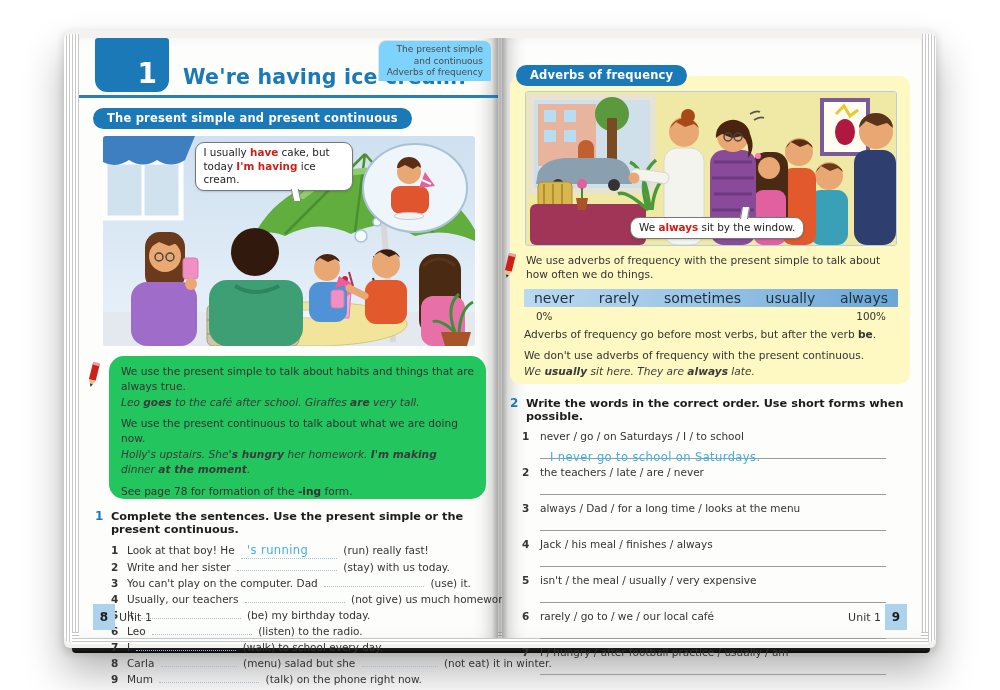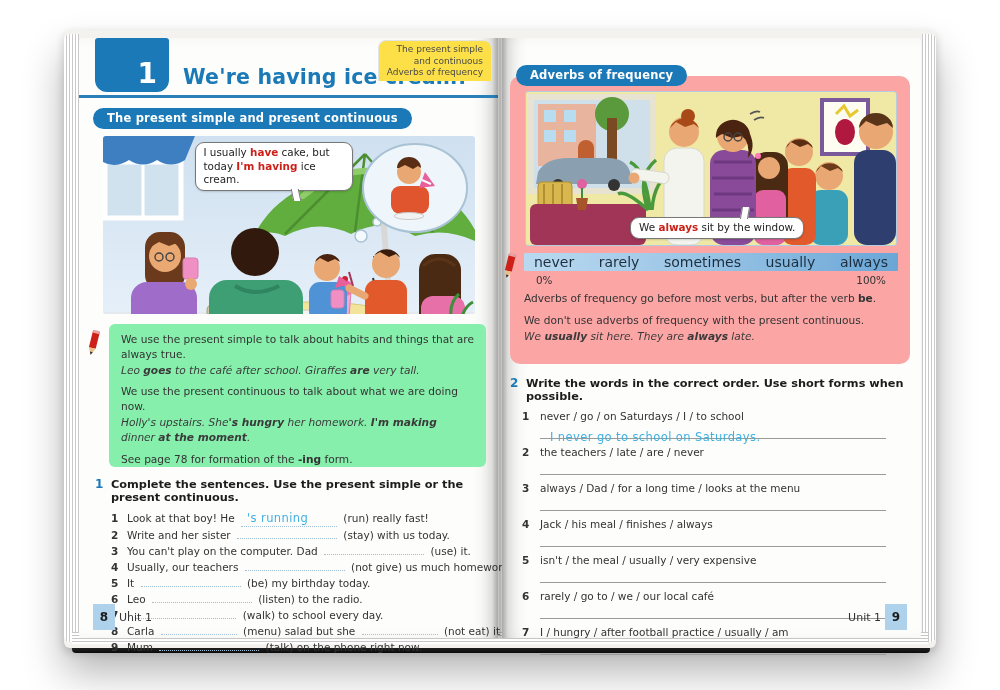--- a/index.html
+++ b/index.html
@@ -37,47 +37,47 @@
   .bubble{position:absolute;background:#fff;border:1.4px solid #777;border-radius:9px;
           padding:3px 8px;font-size:10.4px;color:#222;line-height:1.3;box-shadow:0 1px 2px rgba(0,0,0,.15);}
   .bubble .tail{position:absolute;width:8px;height:12px;background:#fff;border-left:1.4px solid #777;border-right:1.4px solid #777;}
 
   
   .lp-header{position:relative;height:60px;border-bottom:3px solid #2b7fb9;}
   .unit-tab{position:absolute;left:16px;top:0;width:74px;height:54px;background:#1a79b6;border-radius:3px 3px 12px 12px;}
   .unit-num{position:absolute;right:12px;bottom:2px;color:#fff;font-size:28px;font-weight:bold;}
   .lp-title{position:absolute;left:104px;bottom:6px;color:#1a79b6;font-size:20.5px;font-weight:bold;letter-spacing:.2px;}
   .gram-ref{position:absolute;right:6px;top:2px;text-align:right;font-size:9px;color:#4a4a4a;line-height:1.3;
-            border:1px solid #e3e3e3;border-bottom:none;border-radius:8px 8px 0 0;background:#fde047;padding:3px 8px 2px;}
+            border:1px solid #e3e3e3;border-bottom:none;border-radius:8px 8px 0 0;background:#7dd3fc;padding:3px 8px 2px;}
   .gram-ref span{display:block;}
   .lp-pill-row{margin:9px 0 0 14px;}
-  .illo-wrap{position:relative;width:372px;height:178px;margin:7px auto 0;border-radius:3px;overflow:hidden;}
+  .illo-wrap{position:relative;width:372px;height:210px;margin:7px auto 0;border-radius:3px;overflow:hidden;}
   .bubble-l{left:92px;top:6px;width:158px;}
   .bubble-l .tail{left:96px;bottom:-11px;transform:skewX(12deg);}
-  .gbox{position:relative;margin:10px 12px 0 30px;background:#86efac;border-radius:6px;padding:7px 12px 0;}
+  .gbox{position:relative;margin:10px 12px 0 30px;background:#22c55e;border-radius:15px;padding:7px 12px 0;}
   .gbox .pencil{left:-23px;top:6px;}
 
   .ex-head{display:flex;margin:10px 0 0 16px;align-items:baseline;}
   .ex-head .exnum{color:#1a79b6;font-weight:bold;font-size:12px;width:16px;flex:none;}
   .ex-head .exinst{font-weight:bold;color:#1c1c1c;font-size:11.3px;}
   .ex1-list{margin:6px 0 0 32px;}
   .ex-row{display:flex;font-size:10.5px;color:#333;line-height:16px;white-space:nowrap;}
   .ex-row .n{width:16px;font-weight:bold;color:#333;flex:none;}
   .blank{display:inline-block;width:100px;height:11px;border-bottom:1.6px dotted #9fc0d8;margin:0 3px;vertical-align:baseline;}
   .blank.filled{width:auto;min-width:96px;padding:0 6px;height:auto;}
   .ex-row:nth-child(8) .blank{width:76px;}
   .lp-footer{position:absolute;left:14px;bottom:8px;display:flex;align-items:center;}
   .pgbox{width:22px;height:26px;background:#aed1ec;color:#1c1c1c;font-weight:bold;font-size:12px;
          display:flex;align-items:center;justify-content:center;}
   .unit-label{margin:0 4px;font-size:11px;color:#333;}
 
   
   .rp{position:relative;padding-top:26px;}
   .rp-pill{position:relative;z-index:2;margin-left:14px;}
-  .panel{position:relative;z-index:1;margin:-10px 11px 0 8px;background:#fca5a5;border-radius:10px;padding:15px 12px 20px 14px;}
+  .panel{position:relative;z-index:1;margin:-10px 11px 0 8px;background:#fef9c3;border-radius:10px;padding:15px 12px 4px 14px;}
   .illo2-wrap{position:relative;width:372px;height:155px;margin:0 auto;border-radius:3px;overflow:hidden;border:1px solid #b5cde0;}
   .bubble-r{left:104px;bottom:6px;width:auto;white-space:nowrap;}
   .bubble-r .tail{left:110px;top:-11px;transform:skewX(-10deg);}
   .intro{position:relative;margin:7px 0 0 2px;font-size:10.6px;color:#333;line-height:1.35;padding-right:6px;}
   .intro .pencil{left:-24px;top:0;}
   .freqbar{margin:7px 0 0 0;height:18px;border-radius:1px;display:flex;justify-content:space-between;align-items:center;
            padding:0 10px;background:linear-gradient(90deg,#b9d9f0,#9cc6e6 45%,#6aa6d6);}
   .freqbar span{font-size:14px;color:#1e2e3e;}
   .pctrow{display:flex;justify-content:space-between;padding:0 12px;font-size:10.4px;color:#333;margin-top:3px;}
   .rules2{margin-top:5px;}
@@ -381,20 +381,21 @@
 
       <div class="intro">
         <svg class="pencil" viewBox="0 0 15 26">
           <g transform="rotate(14 7 13)">
             <rect x="4" y="1" width="7" height="17" fill="#cc2018"></rect>
             <rect x="4" y="0" width="7" height="3" fill="#e8a0a0"></rect>
             <polygon points="4,18 11,18 7.5,25" fill="#e9c08a"></polygon>
             <polygon points="6,22 9,22 7.5,25" fill="#333"></polygon>
           </g>
         </svg>
+        <span>We use adverbs of frequency with the present simple to talk about how often we do things.</span>
       </div>
 
       <div class="freqbar">
         <span>never</span>
         <span>rarely</span>
         <span>sometimes</span>
         <span>usually</span>
         <span>always</span>
       </div>
       <div class="pctrow">

